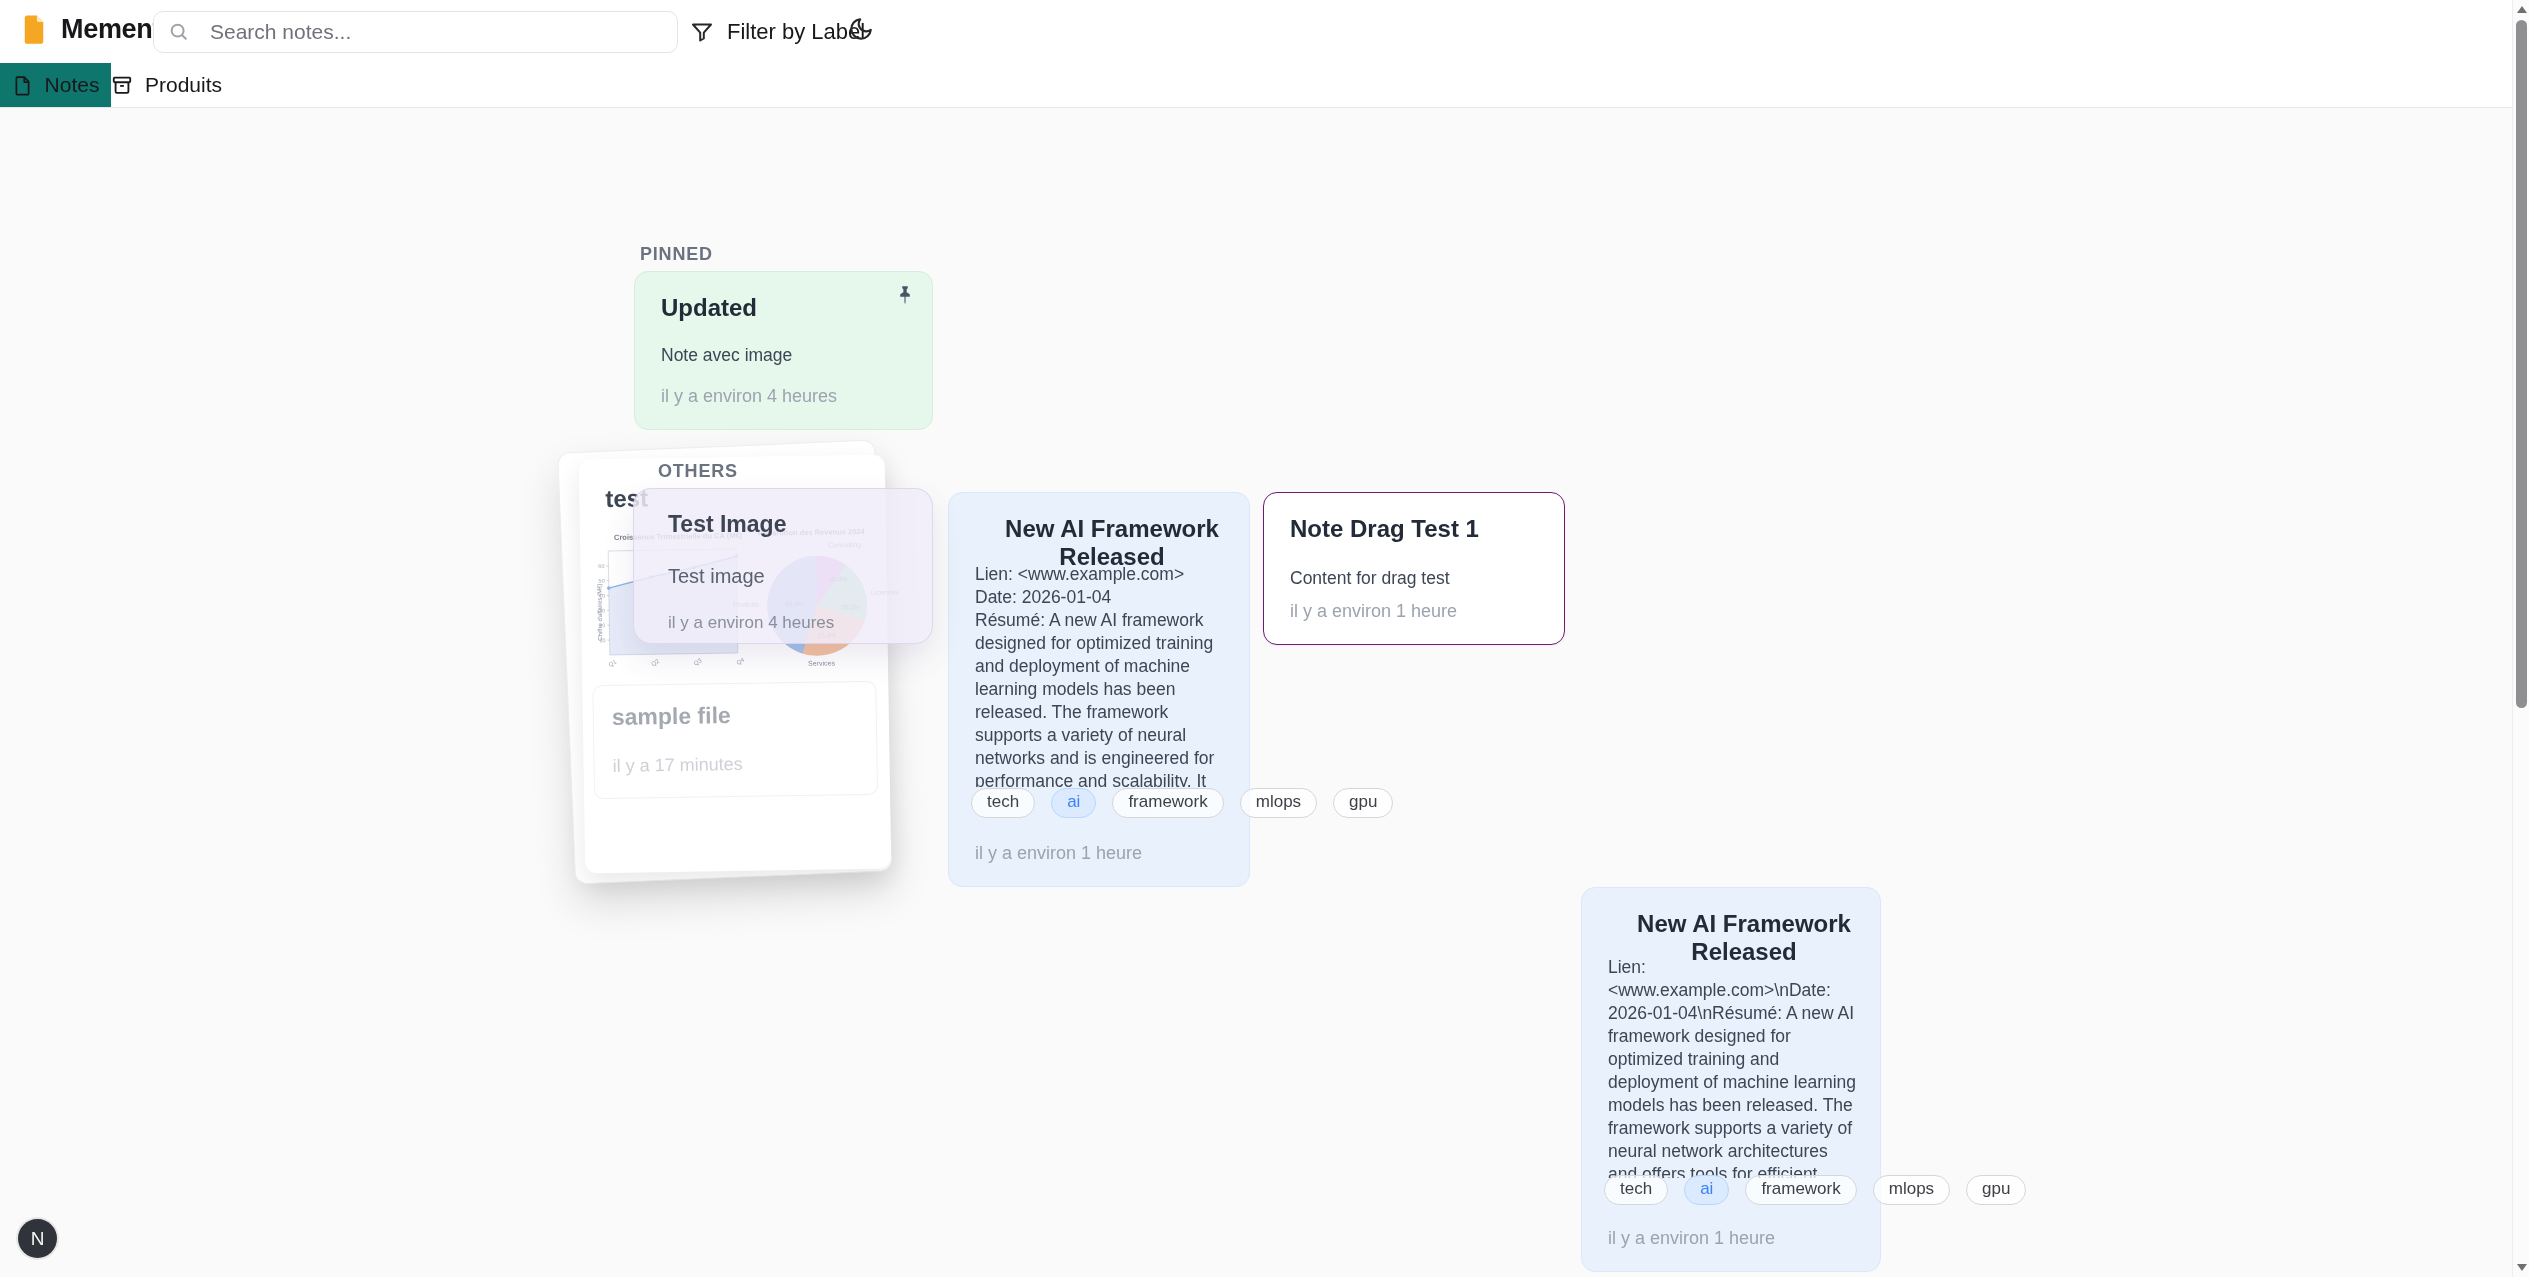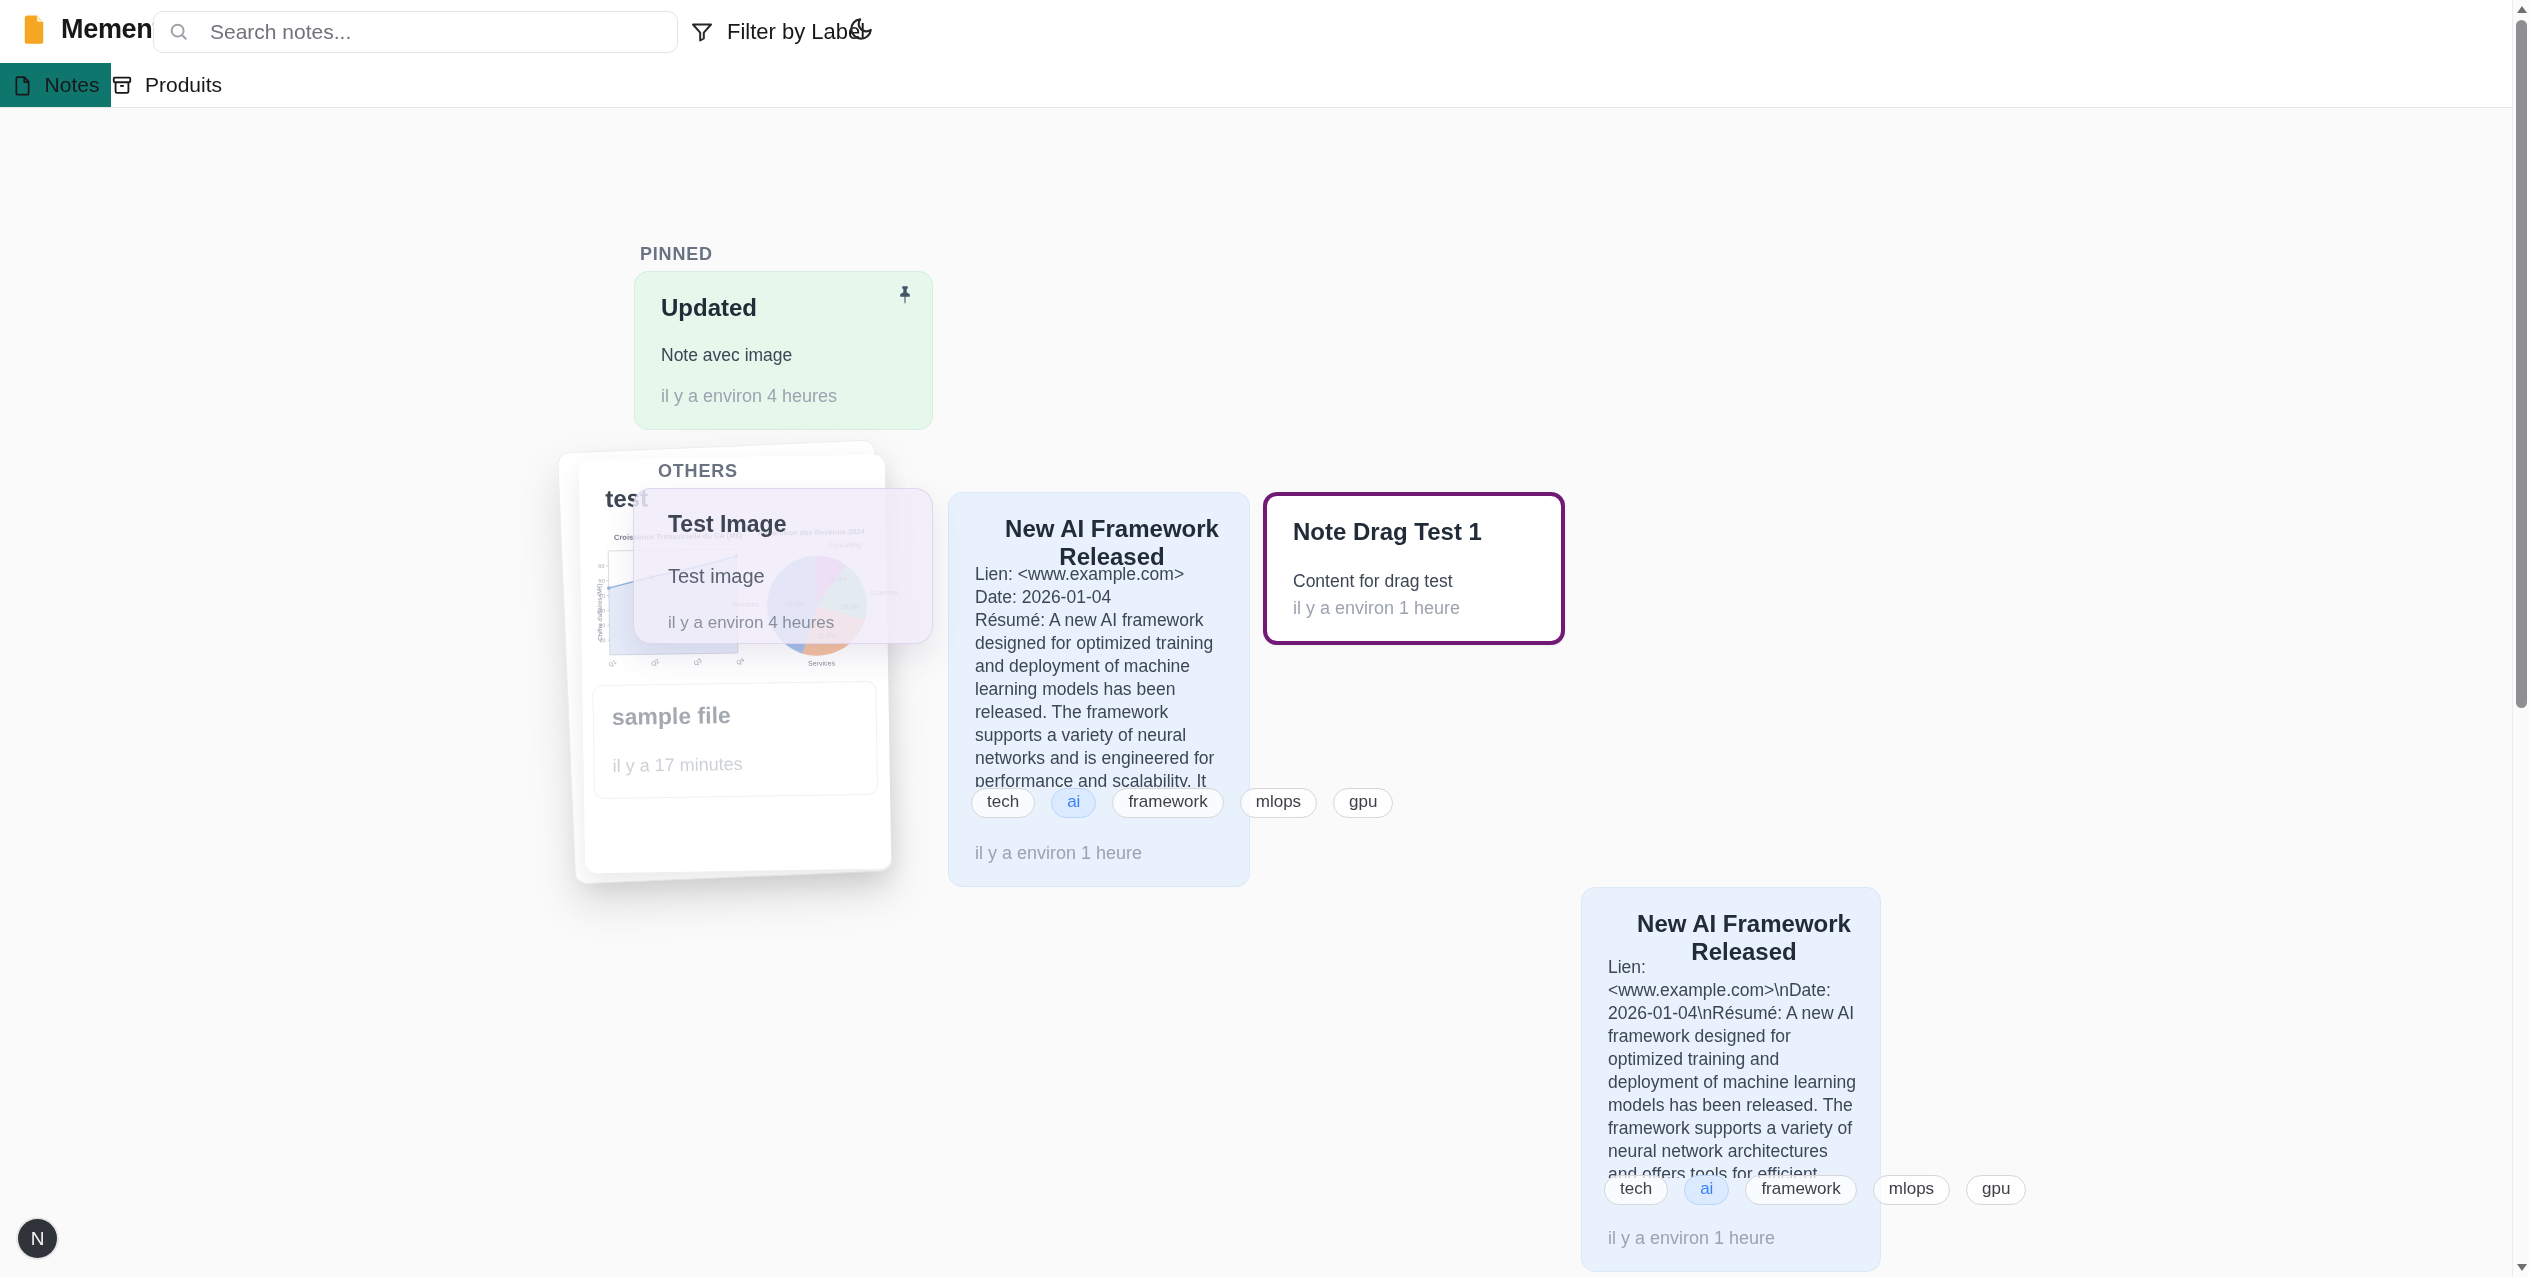--- a/index.html
+++ b/index.html
@@ -40,21 +40,21 @@
   .composer-check { position:absolute; right:18px; top:23px; cursor:pointer; }
   
   .section-label { position:absolute; font-size:18px; font-weight:700; color:#6b7280; letter-spacing:.8px; z-index:25; }
   
   .card { position:absolute; border-radius:14px; z-index:10; }
   .card .title { position:absolute; left:26px; top:22px; font-size:24px; font-weight:600; color:#222b38;text-align:center; }
   .card .content { position:absolute; left:26px; right:22px; font-size:17.5px; line-height:23px; color:#3c4654; white-space:pre-line; overflow:hidden; }
   .card .stamp { position:absolute; left:26px; bottom:22px; font-size:18px; color:#9ca3af; }
   .card.green { background:#e6f7ec; border:1px solid #d5eedd; }
   .card.blue  { background:#e8f1fc; border:1px solid #dae8f9; }
-  .card.white { background:#fff; border:4px solid #701a75; box-shadow:0 1px 3px rgba(0,0,0,.05); }
+  .card.white { background:#fff; border:1px solid #701a75; box-shadow:0 1px 3px rgba(0,0,0,.05); }
   .pin { position:absolute; right:16px; top:12px; }
   .tags { position:absolute; left:22px; display:flex; gap:16px; }
   .pill {
     display:inline-flex; align-items:center; padding:3px 15px 5px; border-radius:999px;
     border:1px solid #d6d6db; background:rgba(255,255,255,.75); font-size:17px; color:#3f3f46; cursor:pointer;
   }
   .pill.accent { background:#dbeafe; border-color:#b9d7fb; color:#3b82f6; }
   
   .stack-card { position:absolute; background:#fff; border-radius:12px; }
   .stack-back  { left:566px; top:446px; width:318px; height:432px; transform:rotate(-2.4deg); box-shadow:0 20px 40px rgba(0,0,0,.13); border:1px solid #eeeef1; z-index:18; }

